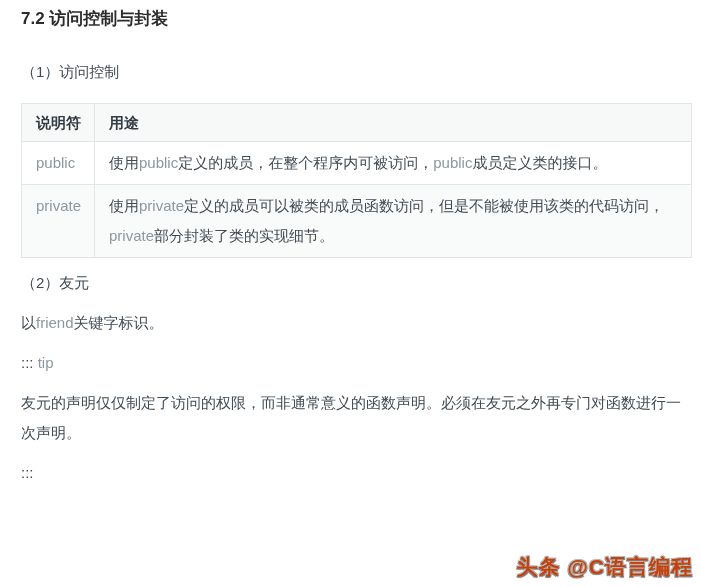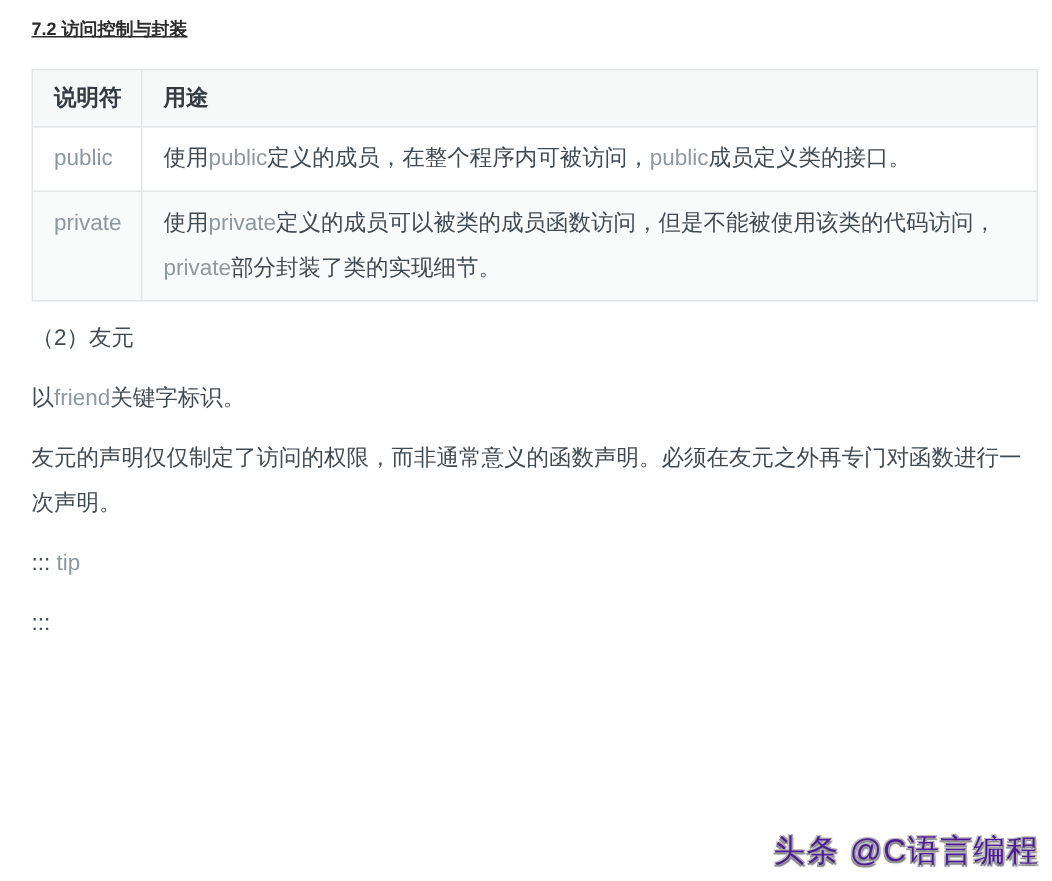--- a/index.html
+++ b/index.html
@@ -17,25 +17,24 @@
     width:701px;height:587px;
     box-sizing:border-box;
     background:var(--page-bg);
     padding:8px 9px 0 21px;
     overflow:hidden;
     font-family:"Liberation Sans","DejaVu Sans",sans-serif;
     color:var(--body-color);
   }
   h2.doc-title{
     margin:0;
-    font-size:12px;
+    font-size:17px;
     line-height:22px;
     font-weight:bold;
     color:var(--heading-color);
-    text-decoration:underline;
   }
   p{
     margin:10px 0 0;
     font-size:15px;
     line-height:30px;
     color:var(--body-color);
   }
   p.sub1{margin-top:27px;}
   p.sub2{margin-bottom:5px;}
   .latin{color:var(--latin-color);text-align:right;}
@@ -68,35 +67,36 @@
   td.cell-spec{
     word-break:break-all;
     padding-right:18px;
   }
   tr.row-even td{background:var(--stripe-bg);}
   .watermark{
     position:absolute;
     right:8px;
     bottom:6px;
     font-size:21px;
-    font-weight:normal;
+    font-weight:bold;
     letter-spacing:1px;
-    color:#4c1d95;
+    color:#c2410c;
     text-shadow:-1px -1px 0 #bcbcbc, 1px -1px 0 #a8a8a8,
                 -1px 1px 0 #909090, 1px 1px 1px #6f6f6f;
     white-space:nowrap;
   }
 </style>
 </head>
 <body>
 
 <div class="page">
 
   <h2 class="doc-title">7.2 访问控制与封装</h2>
 
+  <p class="sub1">（1）访问控制</p>
 
   <table class="spec-table">
     <colgroup>
         <col class="c-spec">
         <col>
       </colgroup>
     <thead>
       <tr>
         <th>说明符</th>
         <th>用途</th>
@@ -110,19 +110,19 @@
       <tr class="row-even">
         <td class="cell-spec"><span class="latin">private</span></td>
         <td>使用<span class="latin">private</span>定义的成员可以被类的成员函数访问，但是不能被使用该类的代码访问，<span class="latin">private</span>部分封装了类的实现细节。</td>
       </tr>
     </tbody>
   </table>
 
   <p class="sub2">（2）友元</p>
 
   <p>以<span class="latin">friend</span>关键字标识。</p>
+  <p>::: <span class="latin">tip</span></p>
   <p>友元的声明仅仅制定了访问的权限，而非通常意义的函数声明。必须在友元之外再专门对函数进行一次声明。</p>
-  <p>::: <span class="latin">tip</span></p>
   <p>:::</p>
 
   <div class="watermark">头条 @C语言编程</div>
 
 </div>
 
 </body></html>

